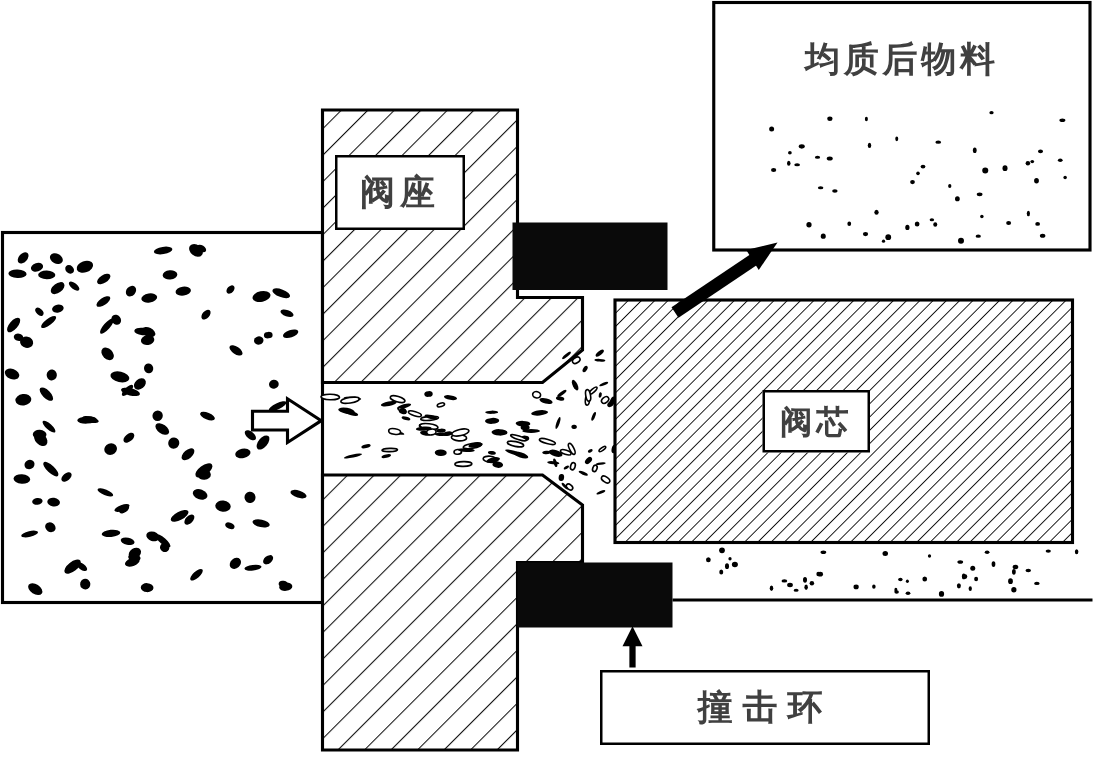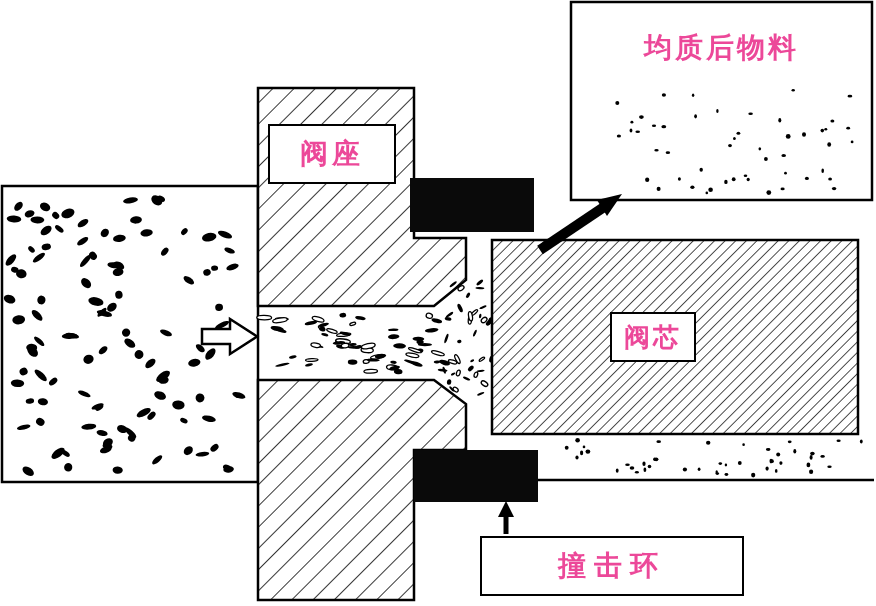--- a/index.html
+++ b/index.html
@@ -1,23 +1,23 @@
 <!DOCTYPE html>
 <html><head>
 <meta charset="utf-8">
 <style>
   html,body{margin:0;padding:0;background:#ffffff;}
   .stage{
     position:relative;width:876px;height:606px;background:#ffffff;overflow:hidden;
     font-family:"Liberation Sans",sans-serif;color:#000;
   }
   .stage svg{position:absolute;left:0;top:0;}
-  .label{position:absolute;font-weight:bold;color:#ec4899;white-space:nowrap;line-height:1;}
+  .label{position:absolute;font-weight:bold;color:#404040;white-space:nowrap;line-height:1;}
   .label-box{display:flex;align-items:center;justify-content:center;background:#fff;border:2px solid #000;box-sizing:border-box;}
-  #valve-seat-label{left:268px;top:124px;width:128px;height:60px;font-size:28px;letter-spacing:4px;}
+  #valve-seat-label{left:268px;top:124px;width:104px;height:60px;font-size:28px;letter-spacing:4px;}
   #material-after-label{left:644px;top:34px;font-size:28px;letter-spacing:3px;}
   #material-before-label{left:22px;top:305px;font-size:27px;letter-spacing:2px;background:#fff;padding:2px 4px;}
   #valve-core-label{left:610px;top:312px;width:86px;height:50px;font-size:26px;letter-spacing:3px;}
   #impact-ring-label{left:480px;top:536px;width:264px;height:60px;font-size:28px;letter-spacing:8px;}
 </style>
 </head>
 <body>
 
 <div class="stage">
   <svg width="876" height="606" viewBox="0 0 876 606">

